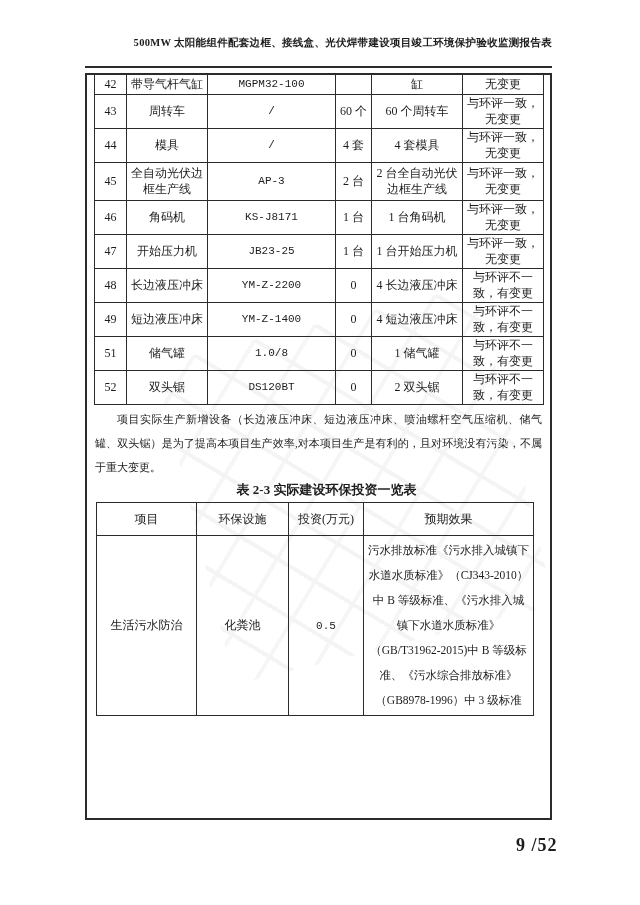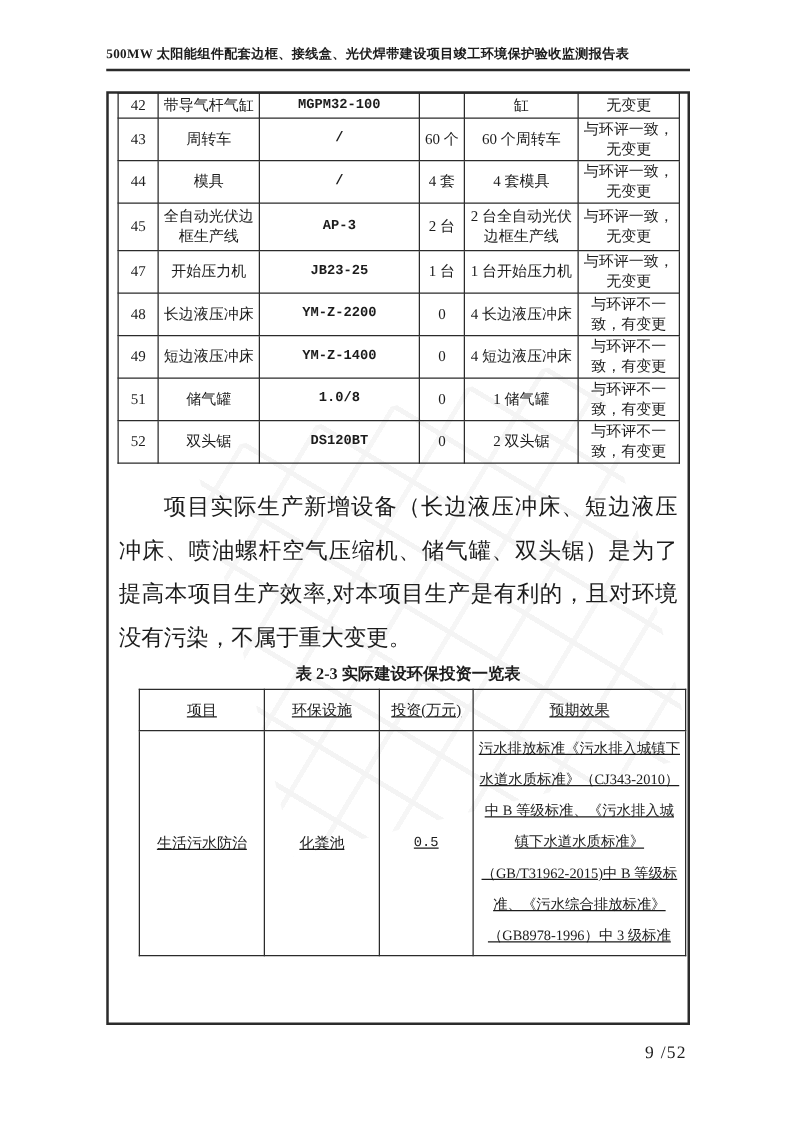--- a/index.html
+++ b/index.html
@@ -5,71 +5,71 @@
   * { margin:0; padding:0; box-sizing:border-box; }
   html,body { width:640px; height:905px; background:#ffffff; }
   body {
     position:relative;
     font-family:"Liberation Serif","DejaVu Serif",serif;
     color:#1c1c1c;
     overflow:hidden;
   }
   .doc-header {
     position:absolute; top:36px; left:85px; width:467px;
-    text-align:left; font-size:10.5px; font-weight:bold;
-    letter-spacing:0.3px; padding-bottom:5px;
+    text-align:right; font-size:10.5px; font-weight:bold;
+    letter-spacing:0.3px; padding-bottom:16px;
     border-bottom:2px solid #2b2b2b;
   }
   .outer-frame {
     position:absolute; top:73px; left:85px; width:467px; height:747px;
     border:2px solid #2b2b2b; background:transparent;
   }
   
   table { border-collapse:collapse; table-layout:fixed; }
   .equip-table { margin:-1px 0 0 7px; width:449px; font-size:12px;border-radius:24px; }
   .equip-table td {
     border:1.5px solid #2b2b2b; text-align:center; vertical-align:middle;
     padding:1px 4px; line-height:15.5px; overflow:hidden;
   }
   .col-no   { width:32px; }
   .col-name { width:81px; }
   .col-model{ width:128px; }
   .col-qty  { width:36px; }
   .col-act  { width:91px; }
   .col-stat { width:81px; }
-  .mono { font-family:"Liberation Mono","DejaVu Sans Mono",monospace; font-size:11px;font-weight:bold; }
+  .mono { font-family:"Liberation Mono","DejaVu Sans Mono",monospace; font-size:11px; }
   
   .text-block {
-    margin:17px 8px 0 8px; font-size:18px; line-height:35px;
+    margin:2px 8px 0 8px; font-size:11px; line-height:24px;
     text-align:justify;
   }
   .indent { text-indent:2em; }
   
   .t23-title { text-align:center; font-weight:bold; font-size:13px; margin:2px 0 3px 0;padding-left:16px; }
-  .t23 { margin-left:24px; width:437px; font-size:12px;text-decoration:underline; }
+  .t23 { margin-left:9px; width:437px; font-size:12px; }
   .t23 th, .t23 td {
     border:1.5px solid #2b2b2b; text-align:center; vertical-align:middle;
     padding:2px 4px; font-weight:normal;
   }
   .t23 th { height:33px; }
   .c-item { width:100px; }
   .c-fac  { width:92px; }
   .c-inv  { width:75px; }
   .c-eff  { width:170px; }
   .effect-cell { font-size:11.5px; line-height:25px; padding:3px 5px; }
   .watermark {
     position:absolute; top:320px; left:190px; width:330px; height:330px;
     transform:rotate(-14deg); opacity:0.07; pointer-events:none;
     background:
       repeating-linear-gradient(45deg, transparent 0 40px, #777 40px 44px),
       repeating-linear-gradient(-45deg, transparent 0 40px, #888 40px 44px);
   }
   .page-number {
     position:absolute; top:835px; left:516px;
-    font-size:14px; font-weight:normal; letter-spacing:1px;
+    font-size:18px; font-weight:bold; letter-spacing:1px;
   }
 </style>
 </head>
 <body>
 
 <div class="doc-header">500MW 太阳能组件配套边框、接线盒、光伏焊带建设项目竣工环境保护验收监测报告表</div>
 
 <div class="watermark"></div>
 
 <div class="outer-frame">
@@ -110,20 +110,28 @@
       </tr>
       <tr style="height:38px">
         <td>45</td>
         <td>全自动光伏边框生产线</td>
         <td class="mono">AP-3</td>
         <td>2 台</td>
         <td>2 台全自动光伏边框生产线</td>
         <td>与环评一致，无变更</td>
       </tr>
       <tr style="height:31px">
+        <td>46</td>
+        <td>角码机</td>
+        <td class="mono">KS-J8171</td>
+        <td>1 台</td>
+        <td>1 台角码机</td>
+        <td>与环评一致，无变更</td>
+      </tr>
+      <tr style="height:31px">
         <td>47</td>
         <td>开始压力机</td>
         <td class="mono">JB23-25</td>
         <td>1 台</td>
         <td>1 台开始压力机</td>
         <td>与环评一致，无变更</td>
       </tr>
       <tr style="height:32px">
         <td>48</td>
         <td>长边液压冲床</td>

